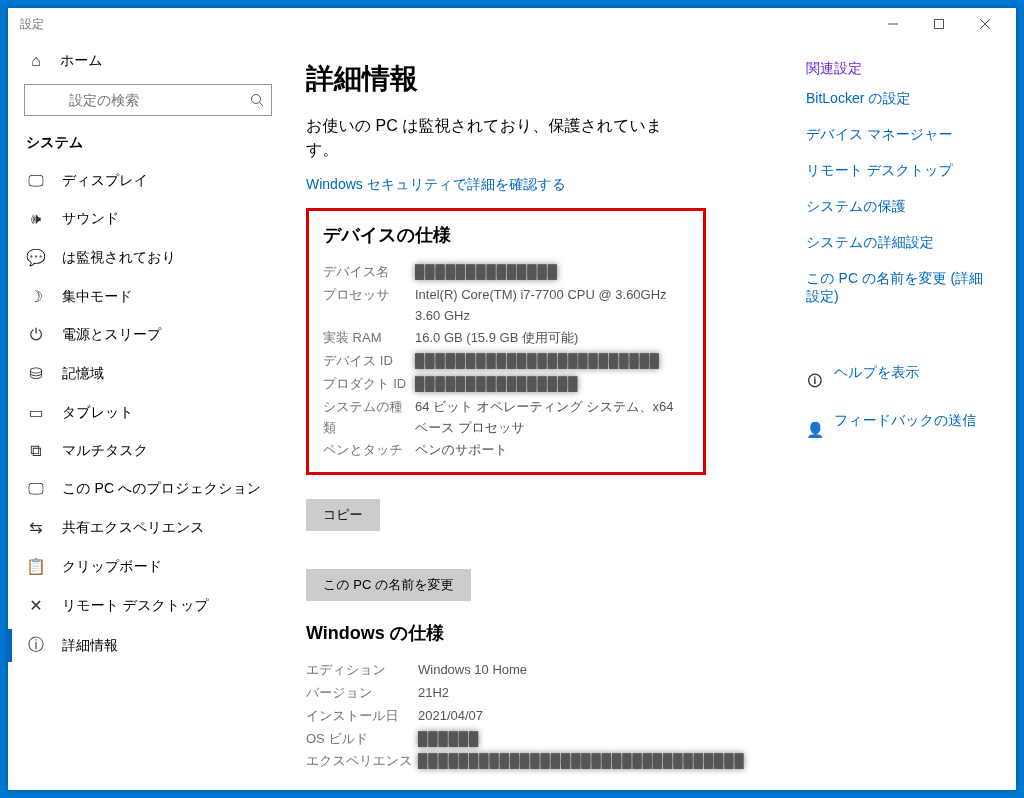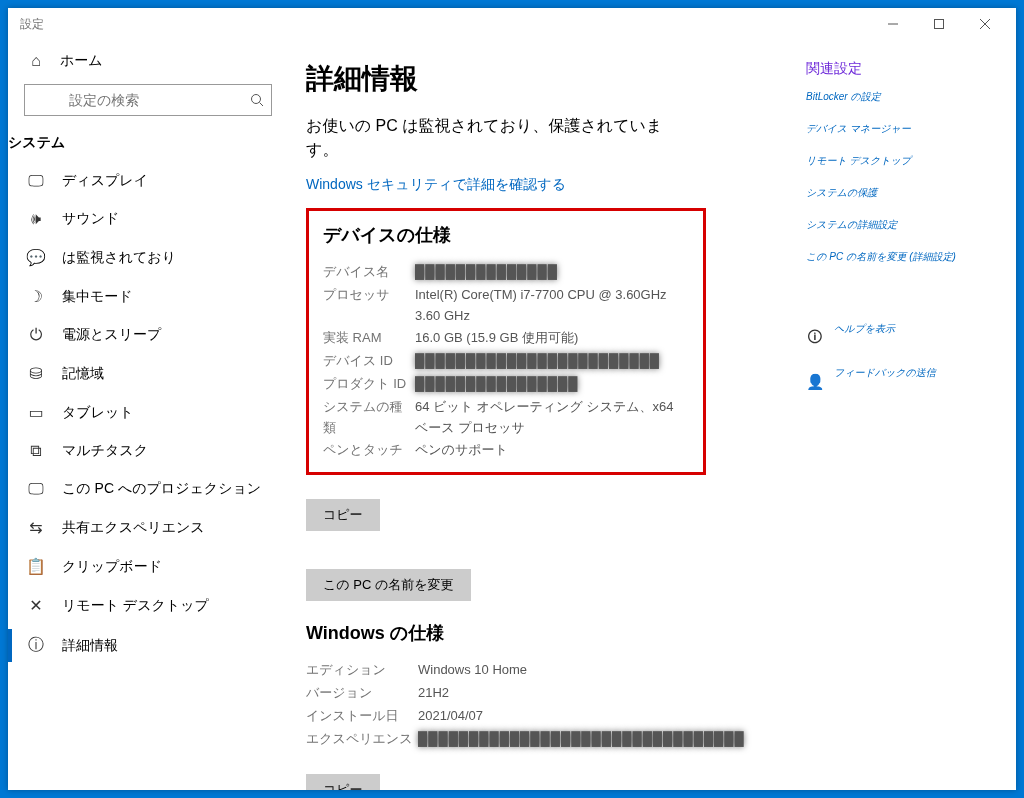--- a/index.html
+++ b/index.html
@@ -69,21 +69,21 @@
     border: none;
     outline: none;
     flex: 1;
     font-size: 14px;
     background: transparent;
     margin-left: 36px;
   }
   .searchbox .search-icon { color: #555; font-size: 14px; }
   .section-label {
     font-weight: 600;
-    padding: 6px 18px 10px 0;
+    padding: 6px 18px 10px 18px;
     font-size: 14px;
   }
   .nav-item {
     display: flex;
     align-items: center;
     padding: 10px 18px 10px 18px;
     gap: 16px;
     cursor: pointer;
     position: relative;
   }
@@ -177,21 +177,21 @@
   .right-col {
     width: 200px;
     flex-shrink: 0;
     padding-left: 10px;
   }
   .right-col .related-title {
     font-size: 14px;
     margin-bottom: 12px;
     color: #6d28d9;
   }
-  .right-col .link { display: block; margin-bottom: 18px; font-size: 10px; font-style: italic; }
+  .right-col .link { display: block; margin-bottom: 18px; font-size: 14px; }
   .support-row {
     display: flex;
     align-items: center;
     gap: 10px;
     margin-top: 12px;
   }
   .support-row .sicon { width: 18px; text-align: center; font-size: 15px; color: #333; }
   svg { display: block; }
 </style>
 </head>
@@ -339,20 +339,24 @@
           </div>
           <div class="spec-row">
             <span class="label">バージョン</span>
             <span class="value">21H2</span>
           </div>
           <div class="spec-row">
             <span class="label">インストール日</span>
             <span class="value">2021/04/07</span>
           </div>
           <div class="spec-row">
+            <span class="label">OS ビルド</span>
+            <span class="value redacted">██████</span>
+          </div>
+          <div class="spec-row">
             <span class="label">エクスペリエンス</span>
             <span class="value redacted">████████████████████████████████</span>
           </div>
           <button class="btn">コピー</button>
         </div>
 
         
       </div>
 
       <div class="right-col">

